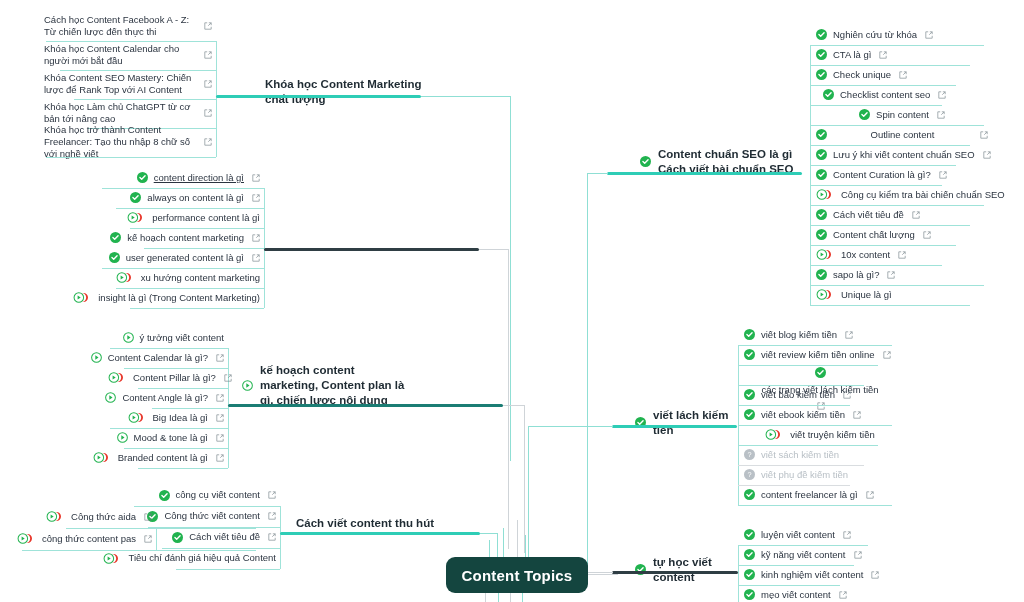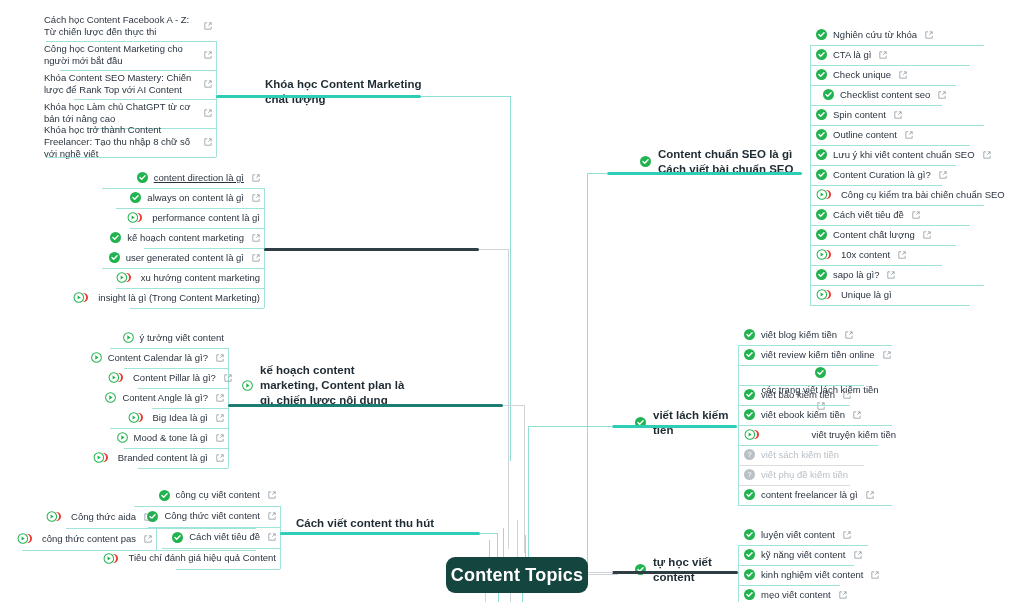--- a/index.html
+++ b/index.html
@@ -56,21 +56,21 @@
 
   
   #center-node{
     position:absolute;
     left:446px;top:557px;
     width:142px;height:36px;
     background:#14453f;
     border-radius:9px;
     display:flex;align-items:center;justify-content:center;
     color:#ffffff;
-    font-size:18px;
+    font-size:15px;
     font-weight:bold;
     letter-spacing:.2px;
     z-index:6;
   }
 
   
   .ico{flex:0 0 auto;display:inline-flex;align-items:center;justify-content:center;}
   .ico svg{display:block;}
   .lnk{flex:0 0 auto;opacity:.75;margin-left:2px;}
   .lnk svg{display:block;}
@@ -100,21 +100,21 @@
       <span class="lnk">
         <svg width="8" height="8" viewBox="0 0 10 10">
           <path d="M4 1 H1 V9 H9 V6" stroke="#6b7880" stroke-width="1" fill="none"></path>
           <path d="M6 1 H9 V4" stroke="#6b7880" stroke-width="1" fill="none"></path>
           <path d="M9 1 L5.3 4.7" stroke="#6b7880" stroke-width="1" fill="none"></path>
         </svg>
       </span>
     </div>
     <div class="uline" style="top: 41px; left: 46px; width: 170px;"></div>
     <div class="leaf multiline" style="top: 43px; height: 27px; left: 40px; width: 176px; justify-content: flex-end;">
-      <span class="ltext">Công học Content Marketing cho người mới bắt đầu</span>
+      <span class="ltext">Khóa học Content Calendar cho người mới bắt đầu</span>
       <span class="lnk">
         <svg width="8" height="8" viewBox="0 0 10 10">
           <path d="M4 1 H1 V9 H9 V6" stroke="#6b7880" stroke-width="1" fill="none"></path>
           <path d="M6 1 H9 V4" stroke="#6b7880" stroke-width="1" fill="none"></path>
           <path d="M9 1 L5.3 4.7" stroke="#6b7880" stroke-width="1" fill="none"></path>
         </svg>
       </span>
     </div>
     <div class="uline" style="top: 70px; left: 60px; width: 156px;"></div>
     <div class="leaf multiline" style="top: 72px; height: 27px; left: 40px; width: 176px; justify-content: flex-end;">
@@ -557,38 +557,38 @@
       <span class="ltext">Checklist content seo</span>
       <span class="lnk">
         <svg width="8" height="8" viewBox="0 0 10 10">
           <path d="M4 1 H1 V9 H9 V6" stroke="#6b7880" stroke-width="1" fill="none"></path>
           <path d="M6 1 H9 V4" stroke="#6b7880" stroke-width="1" fill="none"></path>
           <path d="M9 1 L5.3 4.7" stroke="#6b7880" stroke-width="1" fill="none"></path>
         </svg>
       </span>
     </div>
     <div class="uline" style="top: 105px; left: 810px; width: 132px;"></div>
-    <div class="leaf" style="top: 107px; height: 18px; left: 812px; width: 180px; justify-content: flex-start;">
+    <div class="leaf" style="top: 107px; height: 18px; left: 812px; width: 180px; justify-content: center;">
       <span class="ico">
         <svg width="11" height="11" viewBox="0 0 12 12">
           <circle cx="6" cy="6" r="6" fill="#21b34f"></circle>
           <path d="M3.2 6.1 L5.1 7.9 L8.8 4.0" stroke="#fff" stroke-width="1.5" fill="none" stroke-linecap="round" stroke-linejoin="round"></path>
         </svg>
       </span>
       <span class="ltext">Spin content</span>
       <span class="lnk">
         <svg width="8" height="8" viewBox="0 0 10 10">
           <path d="M4 1 H1 V9 H9 V6" stroke="#6b7880" stroke-width="1" fill="none"></path>
           <path d="M6 1 H9 V4" stroke="#6b7880" stroke-width="1" fill="none"></path>
           <path d="M9 1 L5.3 4.7" stroke="#6b7880" stroke-width="1" fill="none"></path>
         </svg>
       </span>
     </div>
     <div class="uline" style="top: 125px; left: 810px; width: 174px;"></div>
-    <div class="leaf" style="top: 127px; height: 18px; left: 812px; width: 180px; justify-content: flex-start;">
+    <div class="leaf" style="top: 127px; height: 18px; left: 812px; width: 180px; justify-content: space-between;">
       <span class="ico">
         <svg width="11" height="11" viewBox="0 0 12 12">
           <circle cx="6" cy="6" r="6" fill="#21b34f"></circle>
           <path d="M3.2 6.1 L5.1 7.9 L8.8 4.0" stroke="#fff" stroke-width="1.5" fill="none" stroke-linecap="round" stroke-linejoin="round"></path>
         </svg>
       </span>
       <span class="ltext">Outline content</span>
       <span class="lnk">
         <svg width="8" height="8" viewBox="0 0 10 10">
           <path d="M4 1 H1 V9 H9 V6" stroke="#6b7880" stroke-width="1" fill="none"></path>
@@ -814,21 +814,21 @@
       <span class="ltext">viết ebook kiếm tiền</span>
       <span class="lnk">
         <svg width="8" height="8" viewBox="0 0 10 10">
           <path d="M4 1 H1 V9 H9 V6" stroke="#6b7880" stroke-width="1" fill="none"></path>
           <path d="M6 1 H9 V4" stroke="#6b7880" stroke-width="1" fill="none"></path>
           <path d="M9 1 L5.3 4.7" stroke="#6b7880" stroke-width="1" fill="none"></path>
         </svg>
       </span>
     </div>
     <div class="uline" style="top: 425px; left: 738px; width: 154px;"></div>
-    <div class="leaf" style="top: 427px; height: 18px; left: 740px; width: 160px; justify-content: space-between;">
+    <div class="leaf" style="top: 427px; height: 18px; left: 740px; width: 160px; justify-content: center;">
       <span class="ico">
         <svg width="19" height="11" viewBox="0 0 20 12">
           <path d="M11 1 a5 5 0 0 1 0 10 h-2 a5 5 0 0 0 0 -10 z" fill="#e8372b"></path>
           <circle cx="6" cy="6" r="5.2" fill="#ffffff" stroke="#21b34f" stroke-width="1.1"></circle>
           <path d="M4.7 3.7 L8 6 L4.7 8.3 Z" fill="#21b34f"></path>
         </svg>
       </span>
       <span class="ltext">viết truyện kiếm tiền</span>
     </div>
     <div class="uline" style="top: 445px; left: 738px; width: 140px;"></div>

